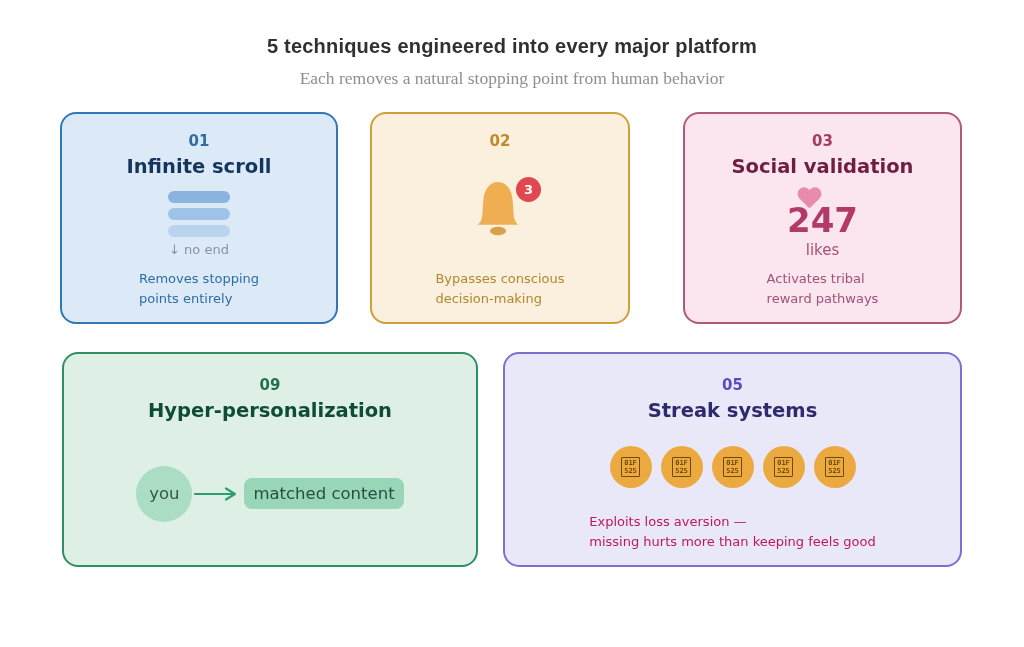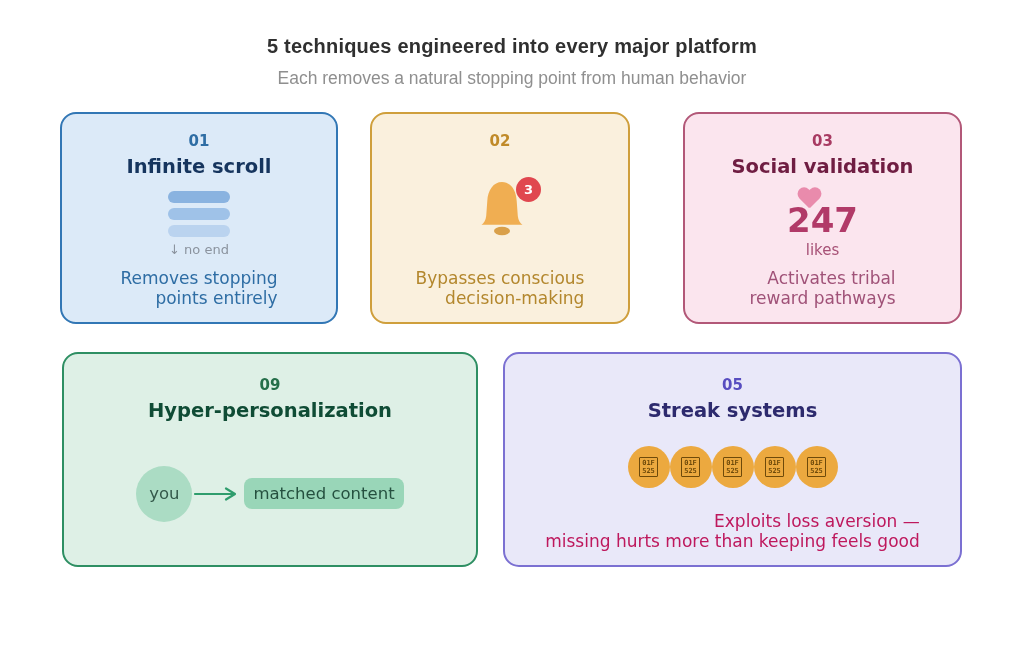--- a/index.html
+++ b/index.html
@@ -4,29 +4,29 @@
 <style>
   html,body{margin:0;padding:0;background:#ffffff;}
   .canvas{position:relative;width:1024px;height:647px;background:#ffffff;overflow:hidden;
           font-family:"DejaVu Sans",sans-serif;}
 
   
   .hdr-title{position:absolute;top:35px;left:0;width:1024px;text-align:center;
              font-family:"Liberation Sans",sans-serif;font-weight:bold;font-size:20px;
              color:#303030;letter-spacing:.2px;}
   .hdr-sub{position:absolute;top:68px;left:0;width:1024px;text-align:center;
-           font-family:Liberation Sans, sans-serif;font-size:17.5px;color:#8f8f8f;}
+           font-family:Liberation Serif, serif;font-size:17.5px;color:#8f8f8f;}
 
   
   .card{position:absolute;box-sizing:border-box;border:2px solid;border-radius:16px;
-        display:flex;flex-direction:column;align-items:center;text-align:right;}
+        display:flex;flex-direction:column;align-items:center;text-align:left;}
   .card .num{font-weight:bold;font-size:15px;margin-top:18px;}
   .card .title{font-weight:bold;font-size:19.5px;margin-top:5px;}
   .card .visual{flex:1;display:flex;flex-direction:column;align-items:center;justify-content:center;}
-  .card .caption{font-size:17px;line-height:19.5px;margin-bottom:14px;}
+  .card .caption{font-size:13px;line-height:19.5px;margin-bottom:14px;}
 
   .c1{left:60px;top:112px;width:278px;height:212px;background:#dceaf8;border-color:#3277b5;}
   .c1 .num{color:#2e6da4}.c1 .title{color:#16355e}.c1 .caption{color:#2e6da4}
   .c2{left:370px;top:112px;width:260px;height:212px;background:#faf0dd;border-color:#cf9f3c;}
   .c2 .num{color:#c08a28}.c2 .title{color:#402b0d}.c2 .caption{color:#b3872d}
   .c3{left:683px;top:112px;width:279px;height:212px;background:#fbe5ee;border-color:#b25878;}
   .c3 .num{color:#a83a62}.c3 .title{color:#6f1d42}.c3 .caption{color:#a05278}
   .c4{left:62px;top:352px;width:416px;height:215px;background:#def0e6;border-color:#2e8f63;}
   .c4 .num{color:#256f4a;margin-top:22px}.c4 .title{color:#0f4c35}.c4 .caption{color:#257a52}
   .c5{left:503px;top:352px;width:459px;height:215px;background:#e9e8f9;border-color:#7b70d2;}
@@ -54,21 +54,21 @@
   .likes-num{font-weight:bold;font-size:34px;line-height:36px;color:#b13a68;}
   .likes-lbl{font-size:15px;color:#a75176;margin-top:3px;}
 
   
   .personalize{display:flex;align-items:center;}
   .you-circle{width:56px;height:56px;border-radius:50%;background:#abdcc4;color:#33584a;
               font-size:16.5px;display:flex;align-items:center;justify-content:center;}
   .pill{background:#99d6b8;border-radius:8px;padding:6px 9px;color:#25503f;font-size:16.5px;}
 
   
-  .streaks{display:flex;}
+  .streaks{display:flex;gap:9px;}
   .streak-circle{width:42px;height:42px;border-radius:50%;background:#eca93f;
                  display:flex;align-items:center;justify-content:center;}
   .tofu{border:1.5px solid #6e4a0a;border-radius:1px;padding:1px 2px;color:#6e4a0a;
         font-family:"DejaVu Sans Mono",monospace;font-size:7px;line-height:8px;
         font-weight:bold;display:flex;flex-direction:column;}
 </style>
 </head>
 <body>
 
 <div class="canvas">

